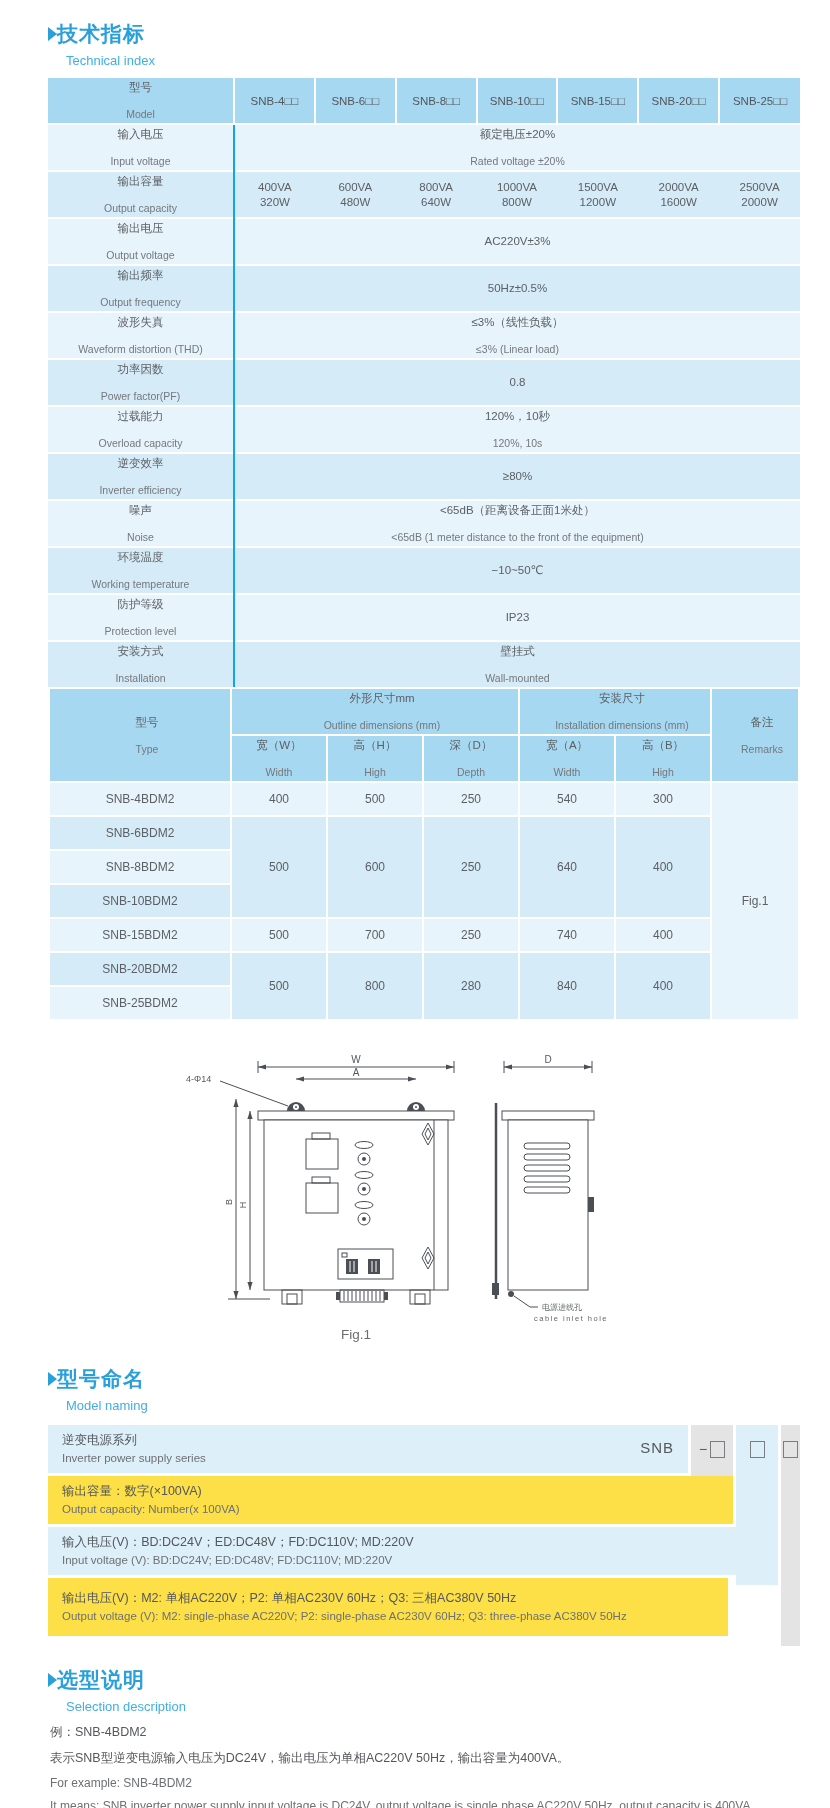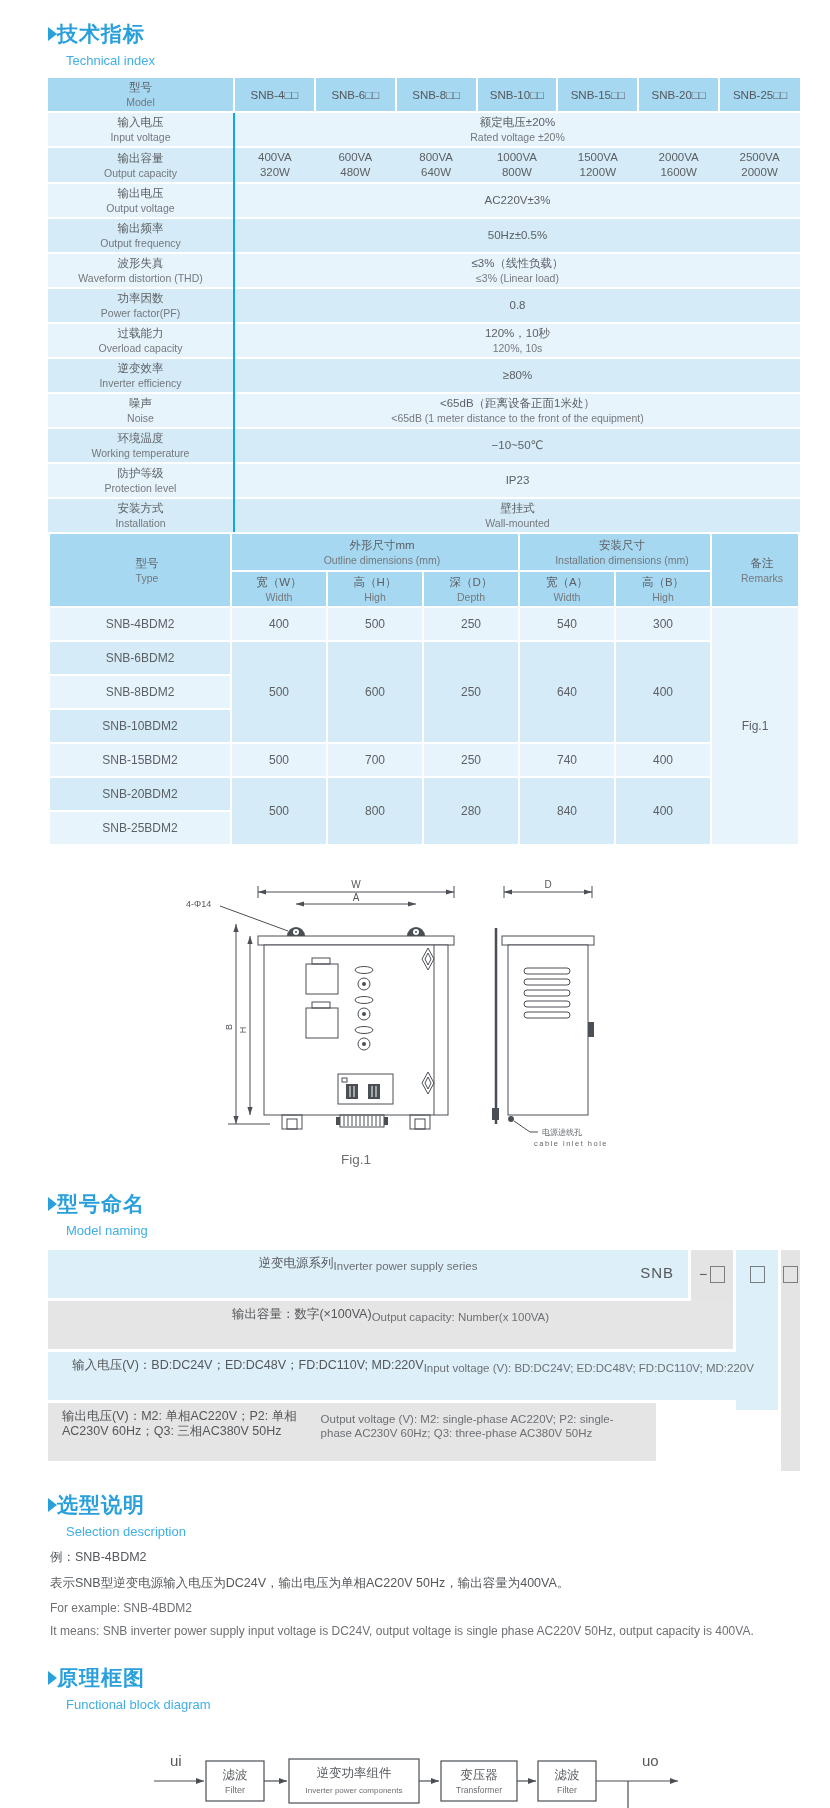--- a/index.html
+++ b/index.html
@@ -8,21 +8,21 @@
   .page{width:830px;padding:14px 30px 24px 48px;}
 
   
   .sec-head{margin:6px 0 10px 0;}
   .sec-title{display:flex;align-items:center;color:#2AA0DB;font-size:21px;font-weight:600;letter-spacing:1px;}
   .tri{width:0;height:0;border-left:9px solid #2AA0DB;border-top:7px solid transparent;border-bottom:7px solid transparent;}
   .sec-sub{color:#41AFE3;font-size:13px;margin:5px 0 0 18px;}
 
   
   .cn{font-size:11.5px;line-height:15px;color:#5c5f63;}
-  .en{font-size:10.5px;line-height:14px;color:#75787c;}
+  .en{font-size:10.5px;line-height:14px;color:#75787c;margin-top:12px;}
   .en:empty{display:none;}
 
   
   table.spec{width:752px;border-collapse:collapse;table-layout:fixed;margin-top:2px;}
   .spec col.lblcol{width:186px;}
   .spec th,.spec td{font-weight:normal;text-align:center;vertical-align:middle;padding:2px 2px;}
   .spec thead th{background:#A7D8F1;height:34px;border-left:2px solid #fff;color:#54575b;font-size:11.5px;}
   .spec thead th:first-child{border-left:none;}
   .spec tbody td{border-top:2px solid #fff;height:30px;}
   .spec tbody tr:nth-child(odd) td{background:#E7F4FB;}
@@ -46,29 +46,29 @@
   .dim tbody td{height:34px;font-size:12px;color:#5c5f63;}
   .dim tbody tr:nth-child(odd) td{background:#E7F4FB;}
   .dim tbody tr:nth-child(even) td{background:#D5EBF7;}
   .dim td.type{font-size:12px;}
 
   
   .fig-wrap{margin:26px 0 6px 130px;}
 
   
   .naming{position:relative;width:752px;margin-top:12px;}
-  .nrow{position:relative;z-index:1;display:flex;flex-direction:row;justify-content:center;padding:6px 14px;margin-bottom:3px;}
+  .nrow{position:relative;z-index:1;display:flex;flex-direction:column;justify-content:center;padding:6px 14px;margin-bottom:3px;}
   .nrow .cn{font-size:12.5px;color:#54575b;}
   .nrow .en{font-size:11.5px;color:#6d7074;margin-top:3px;}
   .nrow.blue{background:#DDEFF9;}
-  .nrow.gray{background:#e5e5e5;}
+  .nrow.gray{background:#fde047;}
   .nr1{width:640px;height:48px;}
   .nr2{width:685px;height:48px;}
   .nr3{width:730px;height:48px;}
-  .nr4{width:608px;height:58px;margin-bottom:0;}
+  .nr4{width:680px;height:58px;margin-bottom:0;}
   .snb{position:absolute;right:14px;top:14px;font-size:15px;color:#54575b;letter-spacing:1px;}
   .riser{position:absolute;top:0;z-index:0;display:flex;align-items:flex-start;justify-content:center;}
   .riser.gray{background:#E4E4E4;}
   .riser.blue{background:#DDEFF9;}
   .r1{left:643px;width:42px;height:99px;}
   .r2{left:688px;width:42px;height:160px;}
   .r3{left:733px;width:19px;height:221px;}
   .riser .slot{height:48px;display:flex;align-items:center;justify-content:center;gap:3px;}
   .sqbox{width:15px;height:17px;border:1.5px solid #7a7d81;background:transparent;}
   .dash{font-size:14px;color:#54575b;}

